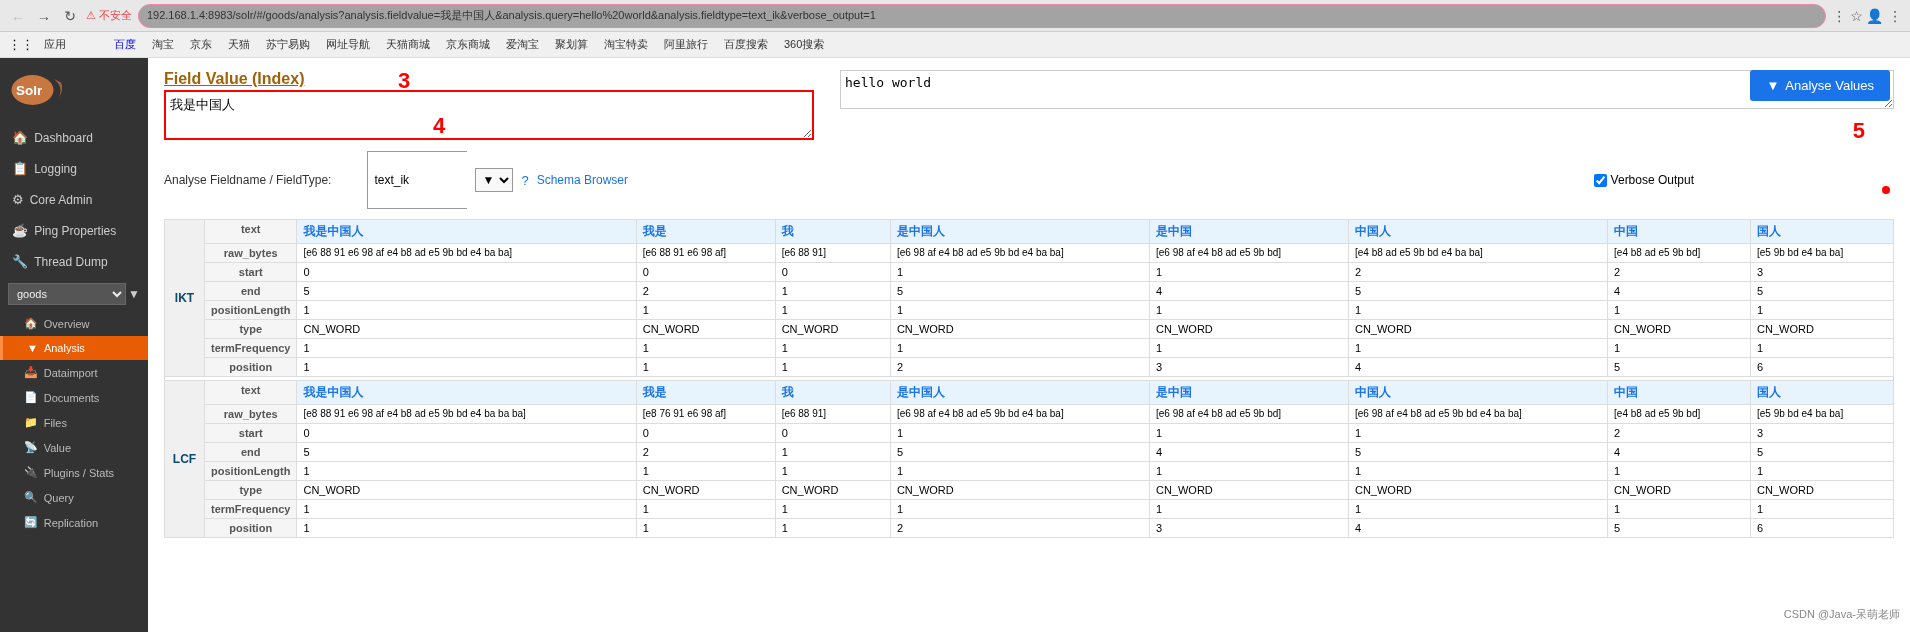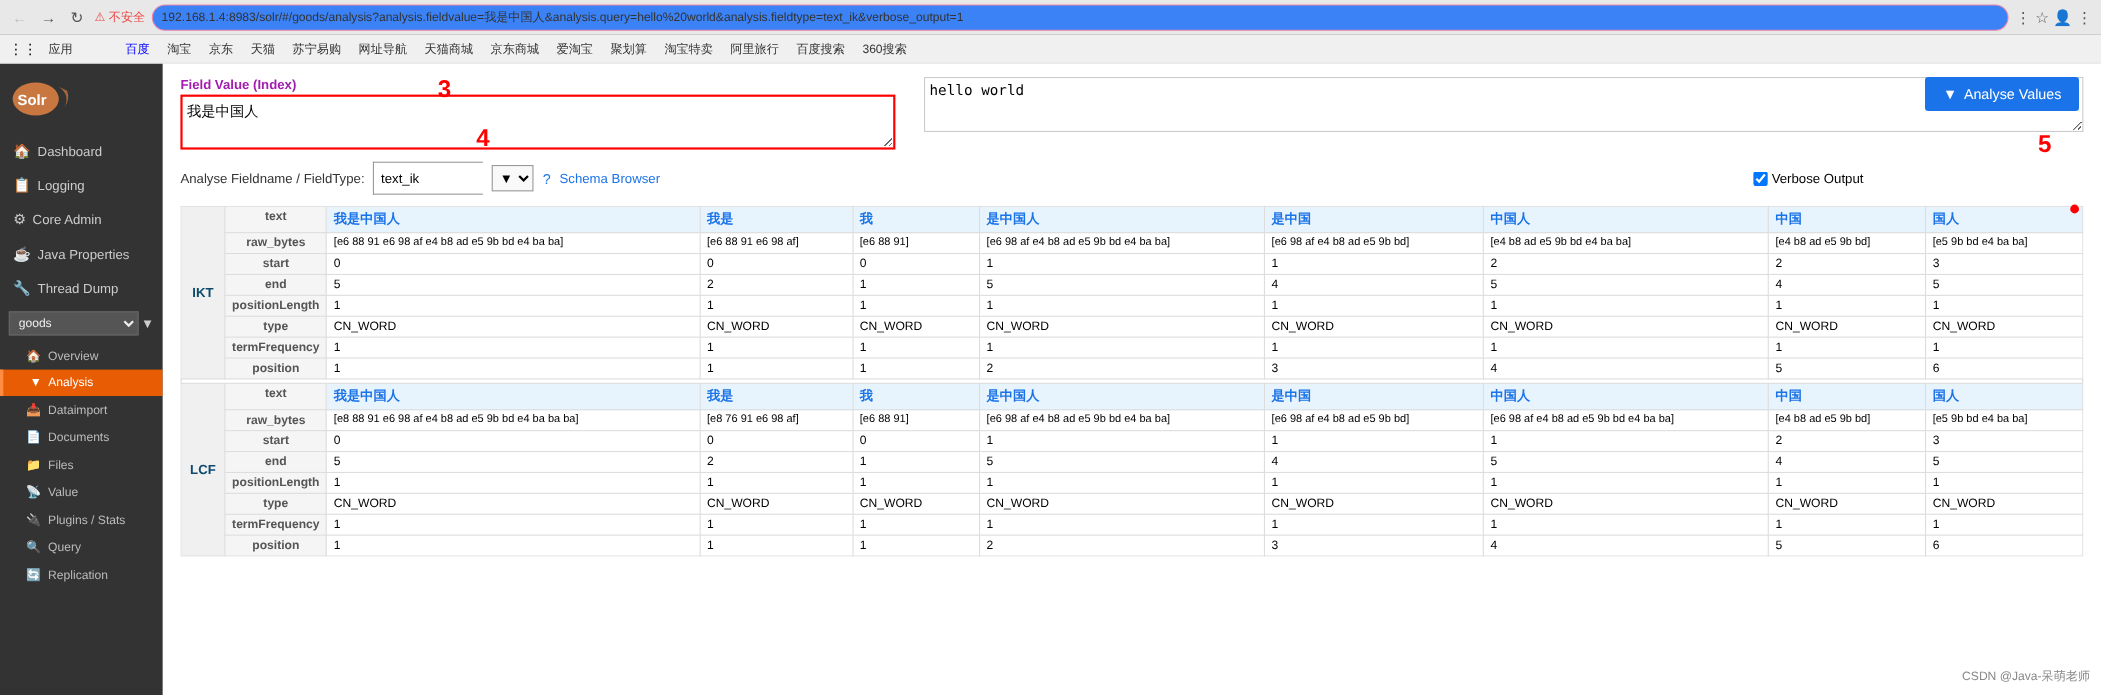--- a/index.html
+++ b/index.html
@@ -21,21 +21,21 @@
       cursor: pointer; font-size: 14px; color: #555;
     }
     .browser-nav-btn.disabled { color: #bbb; cursor: default; }
     .address-bar {
       flex: 1;
       height: 24px;
       border: 1px solid #ccc;
       border-radius: 12px;
       padding: 0 8px;
       font-size: 11px;
-      background: #3b82f6;
+      background: #a3a3a3;
       color: #333;
     }
     .address-bar.warning { border-color: #e8a; }
 
     
     .bookmark-bar {
       background: #f0f0f0;
       padding: 2px 8px;
       display: flex;
       align-items: center;
@@ -251,21 +251,21 @@
       <div class="sidebar-menu-item">
         <span class="icon">📋</span>
         <span>Logging</span>
       </div>
       <div class="sidebar-menu-item">
         <span class="icon">⚙</span>
         <span>Core Admin</span>
       </div>
       <div class="sidebar-menu-item">
         <span class="icon">☕</span>
-        <span>Java Properties</span>
+        <span>Ping Properties</span>
       </div>
       <div class="sidebar-menu-item">
         <span class="icon">🔧</span>
         <span>Thread Dump</span>
       </div>
 
       <div class="core-selector">
         <select class="core-select">
           <option>goods</option>
         </select>
@@ -317,32 +317,32 @@
 
     <div style="position:absolute;top:55px;left:285px;color:red;font-size:22px;font-weight:bold;z-index:10;pointer-events:none;">4</div>
 
     <div style="position:absolute;top:60px;right:45px;color:red;font-size:22px;font-weight:bold;z-index:10;pointer-events:none;">5</div>
 
     <div style="position:absolute;top:128px;right:20px;width:8px;height:8px;background:red;border-radius:50%;z-index:10;"></div>
 
     <div style="display:flex;gap:16px;margin-bottom:8px;">
 
       <div style="flex:0 0 660px;">
-        <label style="font-size:12px;color:#a21caf;font-weight:bold;display:block;margin-bottom:2px;">Field Value (Index)</label>
+        <label style="font-size:16px;color:#a16207;font-weight:bold;display:block;margin-bottom:2px;text-decoration:underline;">Field Value (Index)</label>
         <textarea style="width: 650px; height: 50px; border: 2px solid rgb(255, 0, 0); background: rgb(255, 255, 255); padding: 4px; font-size: 13px; resize: vertical;">我是中国人</textarea>
       </div>
 
       <div style="flex:1;">
-        <textarea style="width: 100%; height: 50px; border: 1px solid rgb(204, 204, 204); padding: 4px; font-size: 13px; resize: vertical;">hello world</textarea>
+        <textarea style="width: 100%; height: 39px; border: 1px solid rgb(204, 204, 204); padding: 4px; font-size: 13px; resize: vertical;">hello world</textarea>
       </div>
     </div>
 
     <div style="display:flex;align-items:center;gap:8px;margin-bottom:10px;">
       <label style="font-size:12px;color:#333;">Analyse Fieldname / FieldType:</label>
-      <input type="text" style="border-top: 1px solid rgb(153, 153, 153); border-bottom: 1px solid rgb(153, 153, 153); border-left: 1px solid rgb(153, 153, 153); border-image: initial; padding: 7px 6px; font-size: 12px; width: 100px; border-right: none;" value="text_ik">
+      <input type="text" style="border-top: 1px solid rgb(153, 153, 153); border-bottom: 1px solid rgb(153, 153, 153); border-left: 1px solid rgb(153, 153, 153); border-image: initial; padding: 21px 6px; font-size: 12px; width: 100px; border-right: none; margin-left: 28px;" value="text_ik">
       <select style="border:1px solid #999;padding:3px 2px;font-size:12px;background:#f9f9f9;">
         <option>▼</option>
       </select>
       <span style="color:#1a73e8;font-size:13px;">?</span>
       <a style="color:#1a73e8;text-decoration:none;font-size:12px;cursor:pointer;">Schema Browser</a>
 
       <div style="margin-left:auto;display:flex;align-items:center;gap:4px;padding-right:200px;">
         <input type="checkbox" id="verbose" checked="" style="cursor: pointer;">
         <label for="verbose" style="font-size:12px;">Verbose Output</label>
       </div>

